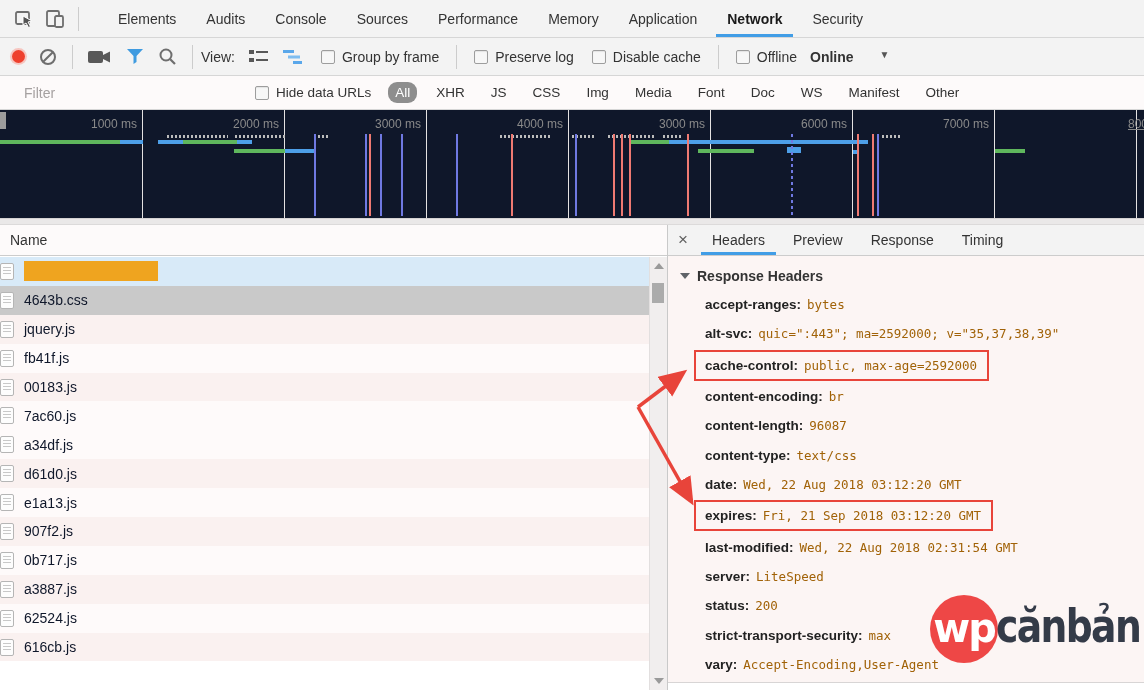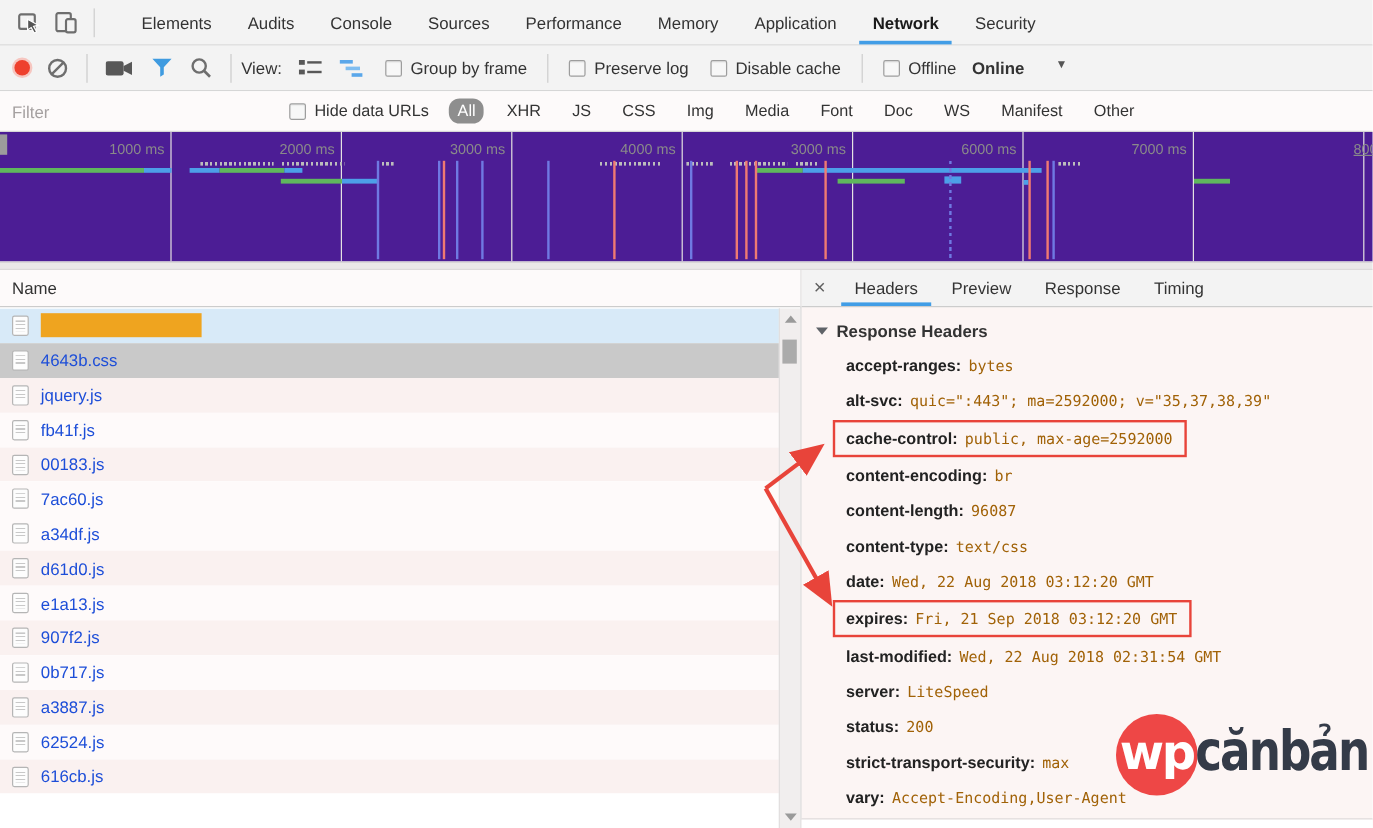--- a/index.html
+++ b/index.html
@@ -24,46 +24,46 @@
   .checkbox{width:12px;height:12px;border:1px solid #9d9d9d;border-radius:2px;background:#f7f7f7;
             box-shadow:inset 0 1px 1px rgba(0,0,0,.08);margin-right:7px;flex:0 0 12px;}
   .cb-item{display:flex;align-items:center;margin:0 9px;}
   .label{color:#333;}
   .online-wrap{display:flex;align-items:flex-start;margin-left:4px;font-weight:bold;}
   .dd-arrow{font-size:10px;color:#555;margin-left:26px;}
   
   .filterbar{position:absolute;left:0;top:76px;width:1144px;height:34px;background:#fdfafa;
              border-bottom:1px solid #d6d6d6;display:flex;align-items:center;box-sizing:border-box;font-size:13.5px;}
   .filter-input{border:none;outline:none;background:transparent;font-family:"Liberation Sans",sans-serif;
-                font-size:14px;color:#333;margin-left:8px;width:220px;}
+                font-size:14px;color:#333;margin-left:22px;width:220px;}
   .filter-input::placeholder{color:#a5a0a0;}
   .chip{padding:3px 7px;margin:15px 6px;border-radius:9px;color:#333;}
   .chip.active{background:#8e8e8e;color:#fff;}
   
-  .overview{position:absolute;left:0;top:110px;width:1144px;height:108px;background:#4c1d95;overflow:hidden;}
+  .overview{position:absolute;left:0;top:110px;width:1144px;height:108px;background:#0f172a;overflow:hidden;}
   .gridline{position:absolute;top:0;bottom:0;width:1px;background:#e4e2e2;}
   .ruler-label{position:absolute;top:7px;font-size:12px;color:#8a8a8a;transform:translateX(-100%);white-space:nowrap;}
   .ov-handle{position:absolute;left:0;top:2px;width:6px;height:17px;background:#9c9c9c;}
   .bar{position:absolute;}
   .bar.green{background:var(--bargreen);}
   .bar.blue{background:var(--barblue);}
   .bar.gray{background:repeating-linear-gradient(to right,#bcbcbc 0 2px,transparent 2px 4px);}
   .vline{position:absolute;top:24px;bottom:2px;width:2px;}
   .vline.blue{background:var(--vblue);}
   .vline.red{background:var(--vred);}
   .vline.dashed{background:repeating-linear-gradient(to bottom,var(--vblue) 0 3px,transparent 3px 6px);}
   .strip{position:absolute;left:0;top:218px;width:1144px;height:7px;background:#eae8e8;
          border-top:1px solid #d4d2d2;border-bottom:1px solid #dcdada;box-sizing:border-box;}
   
   .left-panel{position:absolute;left:0;top:225px;width:668px;height:465px;background:#fff;
               border-right:1px solid #c9c9c9;box-sizing:border-box;}
   .name-header{height:31px;display:flex;align-items:center;border-bottom:1px solid #ccc;
                font-size:14px;color:#333;padding-left:10px;background:#fdfafa;box-sizing:border-box;}
   .rows{position:absolute;left:0;top:32px;right:17px;bottom:0;overflow:hidden;}
-  .req-row{height:28.9px;display:flex;align-items:center;padding-left:10px;font-size:14px;color:#1d4ed8;box-sizing:border-box;}
+  .req-row{height:28.9px;display:flex;align-items:center;font-size:14px;color:#0f172a;box-sizing:border-box;}
   .req-row.stripe{background:#faf1f0;}
   .req-row.plain{background:#fefafa;}
   .req-row.highlight{background:#d8eaf8;}
   .req-row.selected{background:#c9c9c9;}
   .doc-icon{width:12px;height:15px;background:#fdfdfd;border:1px solid #b5b5b5;border-radius:2px;
             margin-right:10px;position:relative;flex:0 0 12px;}
   .doc-icon::before{content:"";position:absolute;left:2px;right:2px;top:3px;height:9px;
             background:repeating-linear-gradient(to bottom,#c8c8c8 0 1px,transparent 1px 3px);}
   .redacted{width:134px;height:20px;background:var(--orange);}
   

